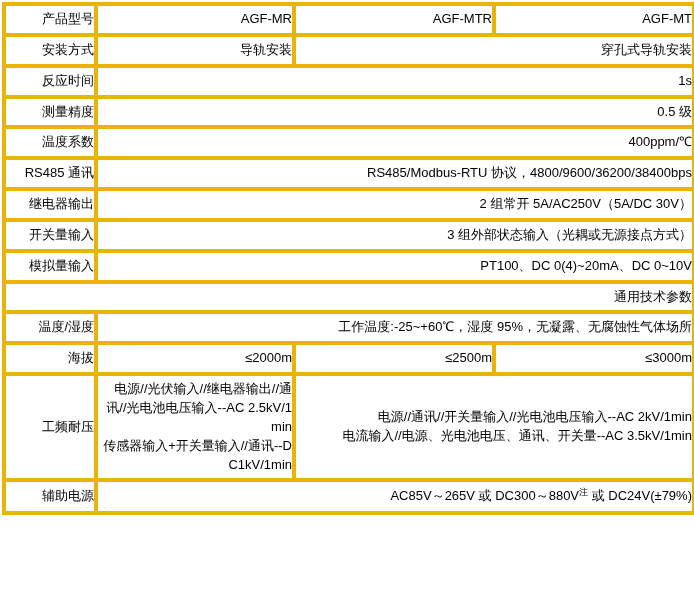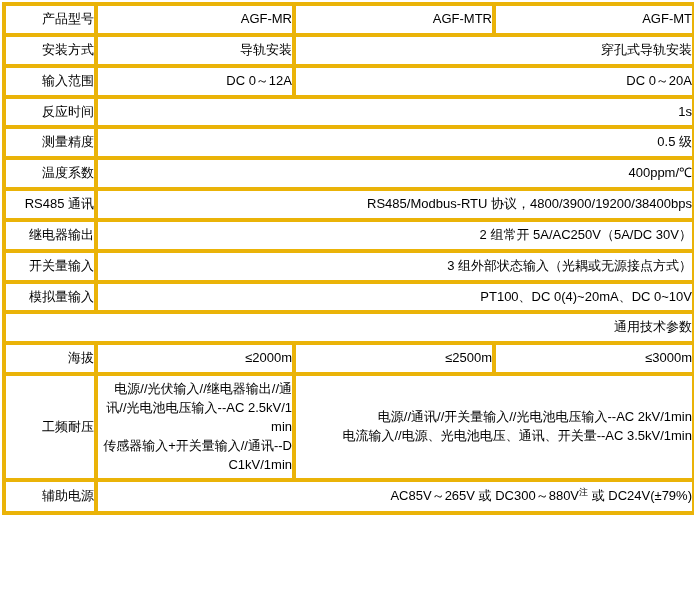--- a/index.html
+++ b/index.html
@@ -58,54 +58,53 @@
         <td>AGF-MR</td>
         <td>AGF-MTR</td>
         <td>AGF-MT</td>
       </tr>
       <tr>
         <td class="label-cell">安装方式</td>
         <td>导轨安装</td>
         <td colspan="2">穿孔式导轨安装</td>
       </tr>
       <tr>
-        <td class="label-cell">输入范围</td>
-        <td>DC 0～12A</td>
-        <td colspan="2">DC 0～20A</td>
-      </tr>
-      <tr>
         <td class="label-cell">反应时间</td>
         <td colspan="3">1s</td>
       </tr>
       <tr>
         <td class="label-cell">测量精度</td>
         <td colspan="3">0.5 级</td>
       </tr>
       <tr>
         <td class="label-cell">温度系数</td>
         <td colspan="3">400ppm/℃</td>
       </tr>
       <tr>
         <td class="label-cell">RS485 通讯</td>
-        <td colspan="3">RS485/Modbus-RTU 协议，4800/3900/19200/38400bps</td>
+        <td colspan="3">RS485/Modbus-RTU 协议，4800/9600/36200/38400bps</td>
       </tr>
       <tr>
         <td class="label-cell">继电器输出</td>
         <td colspan="3">2 组常开 5A/AC250V（5A/DC 30V）</td>
       </tr>
       <tr>
         <td class="label-cell">开关量输入</td>
         <td colspan="3">3 组外部状态输入（光耦或无源接点方式）</td>
       </tr>
       <tr>
         <td class="label-cell">模拟量输入</td>
         <td colspan="3">PT100、DC 0(4)~20mA、DC 0~10V</td>
       </tr>
       <tr>
         <td colspan="4">通用技术参数</td>
+      </tr>
+      <tr>
+        <td class="label-cell">温度/湿度</td>
+        <td colspan="3">工作温度:-25~+60℃，湿度 95%，无凝露、无腐蚀性气体场所</td>
       </tr>
       <tr>
         <td class="label-cell">海拔</td>
         <td>≤2000m</td>
         <td>≤2500m</td>
         <td>≤3000m</td>
       </tr>
       <tr>
         <td class="label-cell">工频耐压</td>
         <td class="left-cell">

